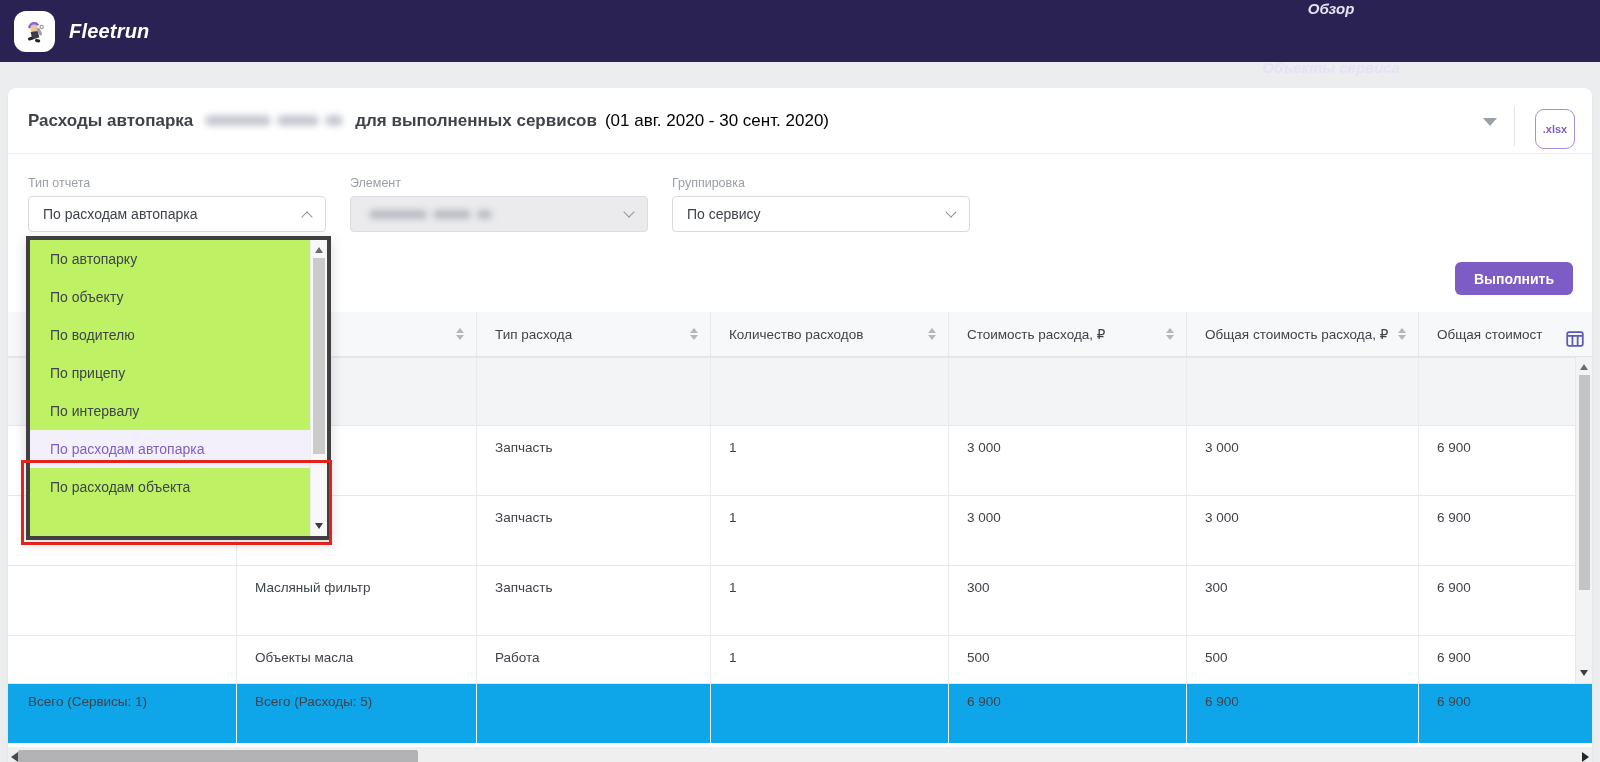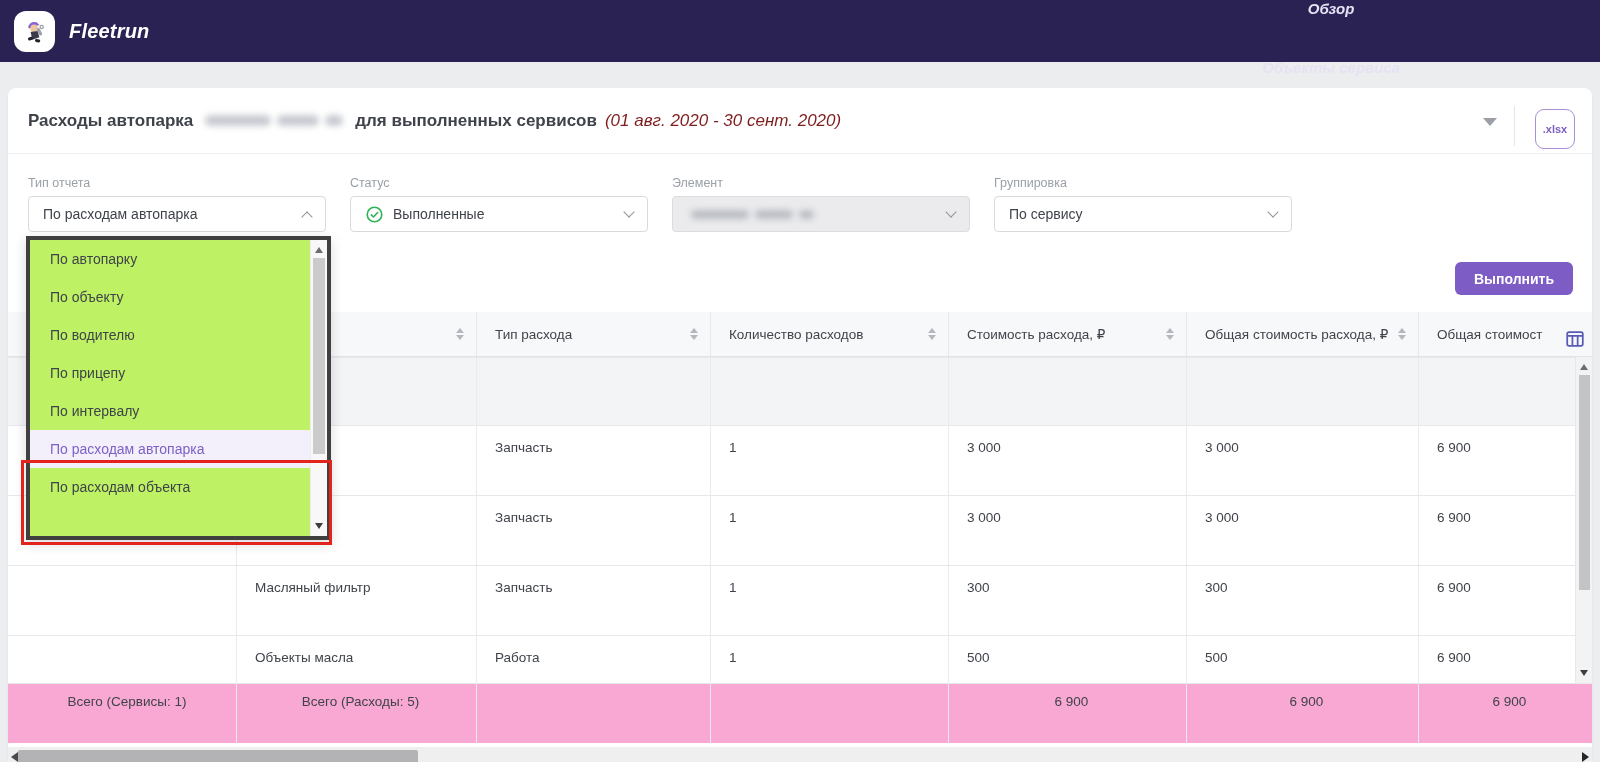--- a/index.html
+++ b/index.html
@@ -17,21 +17,21 @@
   .tab-underline { position:absolute; left:-13px; right:-13px; bottom:0; height:7px; background:#fff; }
   .bell { display:flex; align-items:center; }
 
   
   .page { position:relative; height:705px; }
   .card { position:absolute; left:8px; top:26px; width:1584px; height:712px; background:#fff; border-radius:8px; box-shadow:0 1px 2px rgba(40,40,60,.08); }
 
   
   .title-row { position:absolute; top:0; left:0; right:0; height:66px; display:flex; align-items:center; padding-left:20px; border-bottom:1px solid #eef0f2; }
   .title { font-size:17px; font-weight:700; color:#3f434a; display:flex; align-items:center; gap:8px; white-space:nowrap; }
-  .title .period { font-weight:400; color:#7f1d1d;font-style:italic; }
+  .title .period { font-weight:400; color:#000000; }
   .pillset { display:inline-flex; align-items:center; gap:6px; margin:0 4px; }
   .pill { height:11px; border-radius:6px; background:#c7cad1; filter:blur(3px); display:inline-block; }
   .caret-down { position:absolute; right:95px; top:30px; width:0; height:0; border-left:7px solid transparent; border-right:7px solid transparent; border-top:8px solid #9aa0a6; cursor:pointer; }
   .vdivider { position:absolute; right:77px; top:18px; height:40px; width:1px; background:#e3e5e8; }
   .xlsx-btn { position:absolute; right:17px; top:21px; width:40px; height:40px; border:1px solid #a98fd6; border-radius:9px; background:#fff; color:#7d5cc6; font-size:11px; font-weight:700; cursor:pointer; }
 
   
   .filters { position:absolute; top:88px; left:20px; right:20px; display:flex; gap:24px; }
   .fgroup { width:298px; }
   .fgroup.period { width:240px; margin-left:auto; }
@@ -45,21 +45,21 @@
 
   .run-btn { position:absolute; top:174px; right:19px; width:118px; height:33px; background:#7d5cc6; color:#fff; border:none; border-radius:6px; font-size:14px; font-weight:700; cursor:pointer; font-family:inherit; }
 
   
   .tbl { position:absolute; top:224px; left:0; right:0; --cols:228px 240px 234px 238px 238px 232px 1fr; }
   .trow { display:grid; grid-template-columns:var(--cols); border-top:1px solid #e6e8ea; }
   .trow.head { border-top:none; background:#f7f8f9; height:45px; border-bottom:1px solid #e2e4e7; }
   .trow.group { background:#f3f4f6; height:68px; }
   .trow.body { background:#fff; height:70px; }
   .trow.short { background:#fff; height:48px; }
-  .trow.total { background:#f9a8d4; height:60px;text-align:center; }
+  .trow.total { background:#0ea5e9; height:60px; }
   .hc { display:flex; align-items:center; justify-content:space-between; padding:0 12px 0 18px; font-size:13.5px; color:#40444b; border-left:1px solid #e6e8ea; overflow:hidden; white-space:nowrap; cursor:pointer; }
   .hc:first-child { border-left:none; }
   .sort { display:inline-flex; flex-direction:column; gap:2px; margin-left:8px; cursor:pointer; flex:none; }
   .sort i { display:block; width:0; height:0; border-left:4px solid transparent; border-right:4px solid transparent; }
   .sort .tu { border-bottom:5px solid #b4b8be; }
   .sort .td { border-top:5px solid #b4b8be; }
   .c { padding:14px 10px 0 18px; font-size:13.5px; color:#3f434a; border-left:1px solid #e9ebed; overflow:hidden; white-space:nowrap; }
   .c:first-child { border-left:none; padding-left:20px; }
   .trow.total .c { padding-top:10px; }
   .cols-icon { position:absolute; top:240px; right:6px; width:22px; height:22px; cursor:pointer; }
@@ -142,33 +142,20 @@
 
     <div class="filters">
       <div class="fgroup">
         <div class="flabel">Тип отчета</div>
         <div class="field">
           <span>По расходам автопарка</span>
           <span class="chev up"></span>
         </div>
       </div>
       <div class="fgroup">
-        <div class="flabel">Статус</div>
-        <div class="field">
-          <span class="status-ic">
-            <svg width="19" height="19" viewBox="0 0 24 24" fill="none" stroke="#2fb457" stroke-width="2" stroke-linecap="round" stroke-linejoin="round">
-              <circle cx="12" cy="12" r="9.2"></circle>
-                <path d="M8 12.4l2.7 2.7 5.3-5.6"></path>
-            </svg>
-          </span>
-          <span>Выполненные</span>
-          <span class="chev down"></span>
-        </div>
-      </div>
-      <div class="fgroup">
         <div class="flabel">Элемент</div>
         <div class="field disabled">
           <span class="pillset">
             <span class="pill" style="width:58px;height:9px;background:#b9bcc3"></span>
               <span class="pill" style="width:38px;height:9px;background:#b9bcc3"></span>
               <span class="pill" style="width:15px;height:9px;background:#b9bcc3"></span>
           </span>
           <span class="chev down"></span>
         </div>
       </div>

